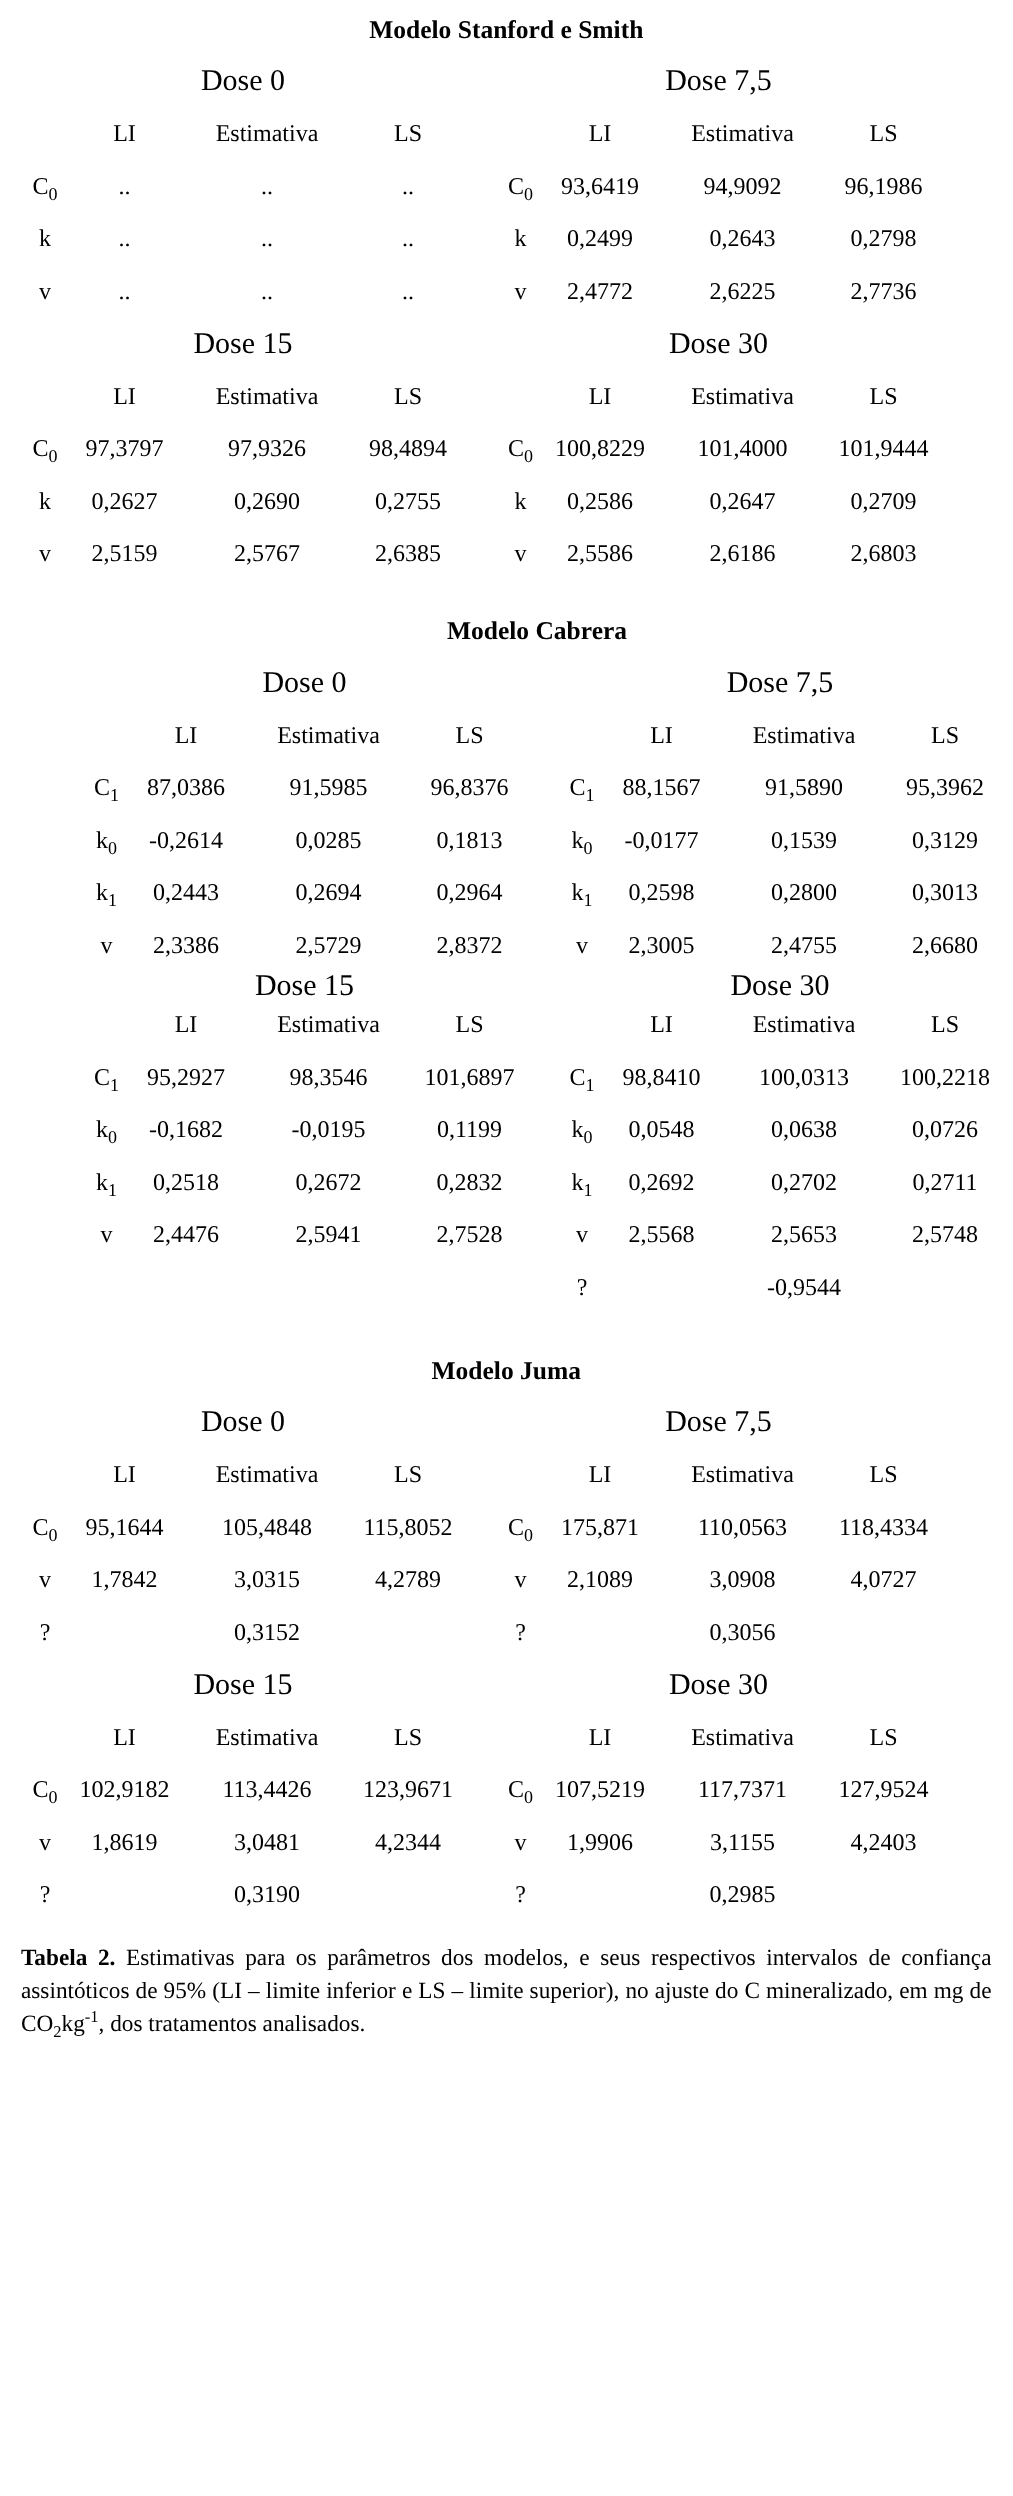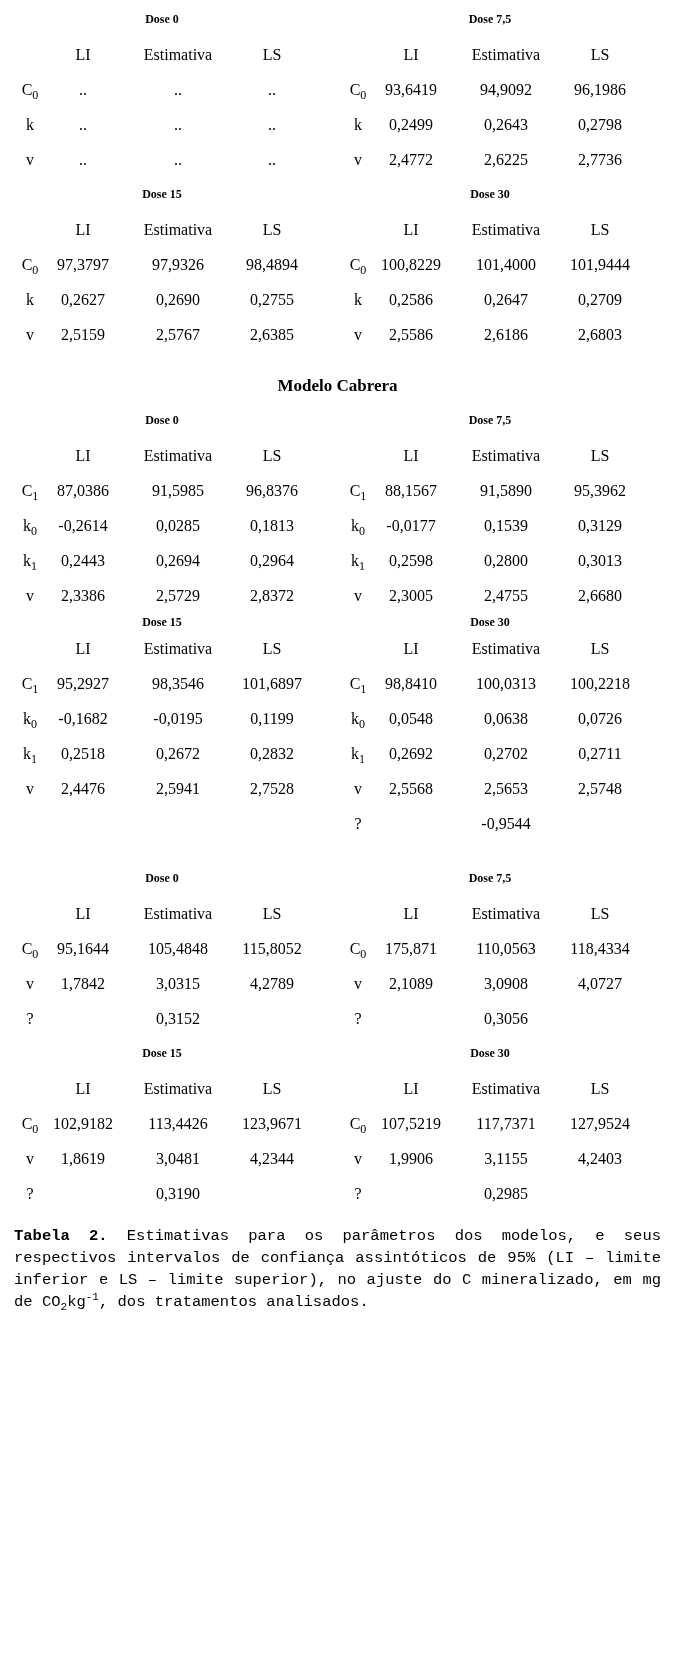--- a/index.html
+++ b/index.html
@@ -5,54 +5,54 @@
   html,body{margin:0;padding:0;background:#ffffff;}
   #page{
     width:675px;min-height:1664px;margin:0 auto;background:#ffffff;
     color:#000;font-family:"Liberation Serif","DejaVu Serif",serif;
     box-sizing:border-box;padding-top:2px;position:relative;
   }
   .section-title{
     height:35px;line-height:35px;text-align:center;
     font-weight:bold;font-size:17px;
   }
-  .model-section:nth-of-type(2){margin-top:16px;}
+  .model-section:nth-of-type(2){margin-top:16px;padding-left:41px;}
   .model-section:nth-of-type(3){margin-top:20px;}
   .pair-row{display:flex;padding-left:14px;}
   .block{width:296px;flex:0 0 296px;}
-  .block + .block{margin-left:32px;}
+  .block + .block{margin-left:21px;}
   .dose{
-    height:35px;line-height:35px;font-weight:bold;font-size:12px;
+    height:35px;line-height:35px;font-weight:normal;font-size:20px;
     text-align:center;width:296px;
   }
   
   .model-section:nth-of-type(2) .pair-row:last-child .dose{height:18px;line-height:18px;}
   .trow{
     display:grid;grid-template-columns:30px 78px 112px 76px;
     height:35px;line-height:35px;font-size:16px;
   }
   .cell{text-align:center;white-space:nowrap;}
   .cell.param{text-align:center;padding-left:2px;}
   .boldrow .val{font-weight:normal;}
   sub{font-size:12px;line-height:0;}
   .caption{
     margin:14px 14px 0 14px;font-size:15.5px;line-height:22px;
     text-align:justify;
-    font-family:Liberation Mono, monospace;
   }
   .caption b{font-weight:bold;}
   .caption sub{font-size:11px;}
   .caption sup{font-size:11px;line-height:0;}
 </style>
 </head>
 <body>
 
 <div id="page">
   <div id="sections-host">
       <div class="model-section">
+        <div class="section-title">Modelo Stanford e Smith</div>
         <div class="pair-row">
           <div class="block">
             <div class="dose">Dose 0</div>
             <div class="trow">
               <div class="cell param"></div>
               <div class="cell hdr">LI</div>
               <div class="cell hdr">Estimativa</div>
               <div class="cell hdr">LS</div>
             </div>
             <div class="trow">
@@ -298,20 +298,21 @@
             <div class="trow">
               <div class="cell param">?</div>
               <div class="cell val"></div>
               <div class="cell val">-0,9544</div>
               <div class="cell val"></div>
             </div>
           </div>
         </div>
       </div>
       <div class="model-section">
+        <div class="section-title">Modelo Juma</div>
         <div class="pair-row">
           <div class="block">
             <div class="dose">Dose 0</div>
             <div class="trow">
               <div class="cell param"></div>
               <div class="cell hdr">LI</div>
               <div class="cell hdr">Estimativa</div>
               <div class="cell hdr">LS</div>
             </div>
             <div class="trow">

